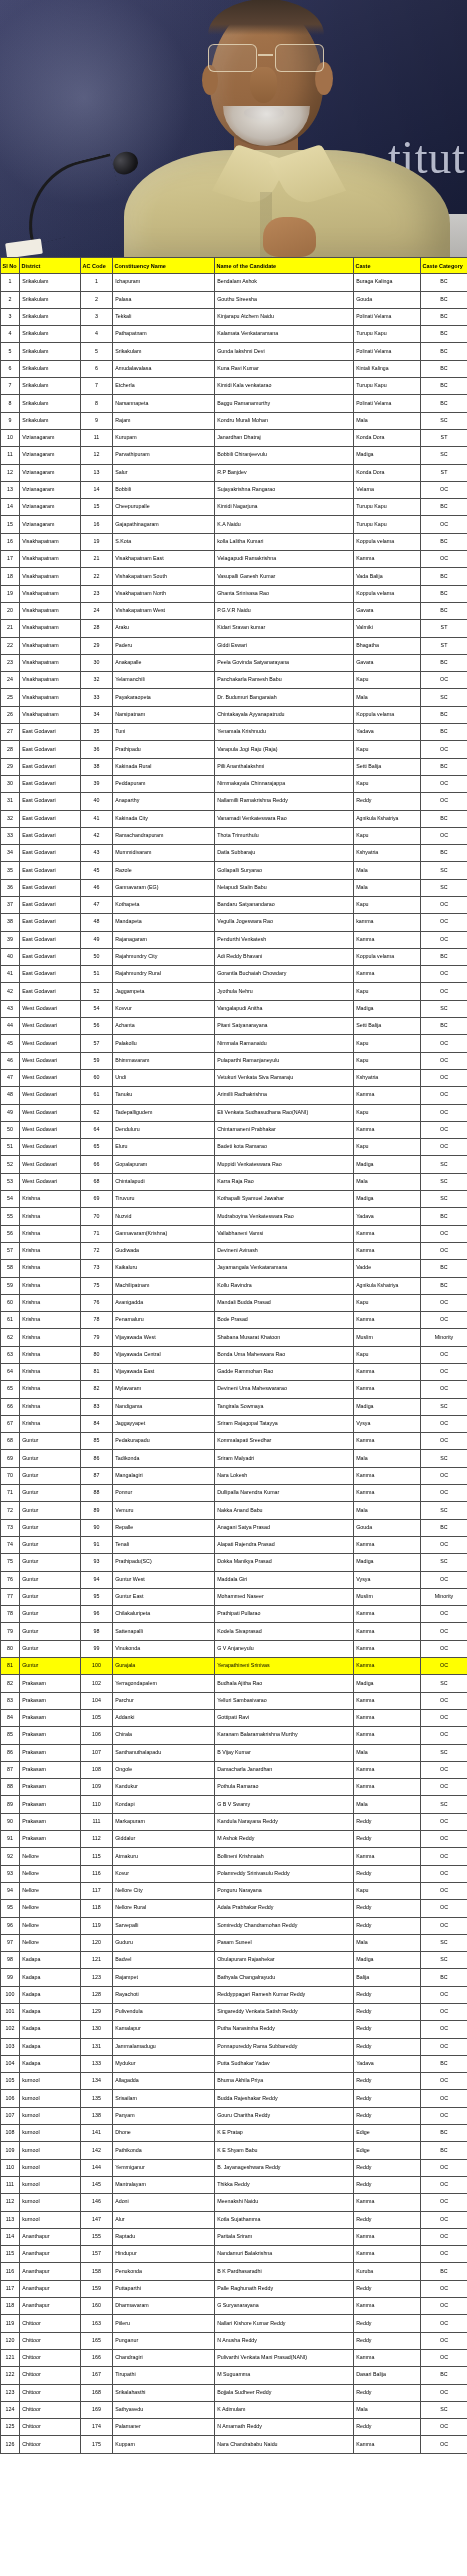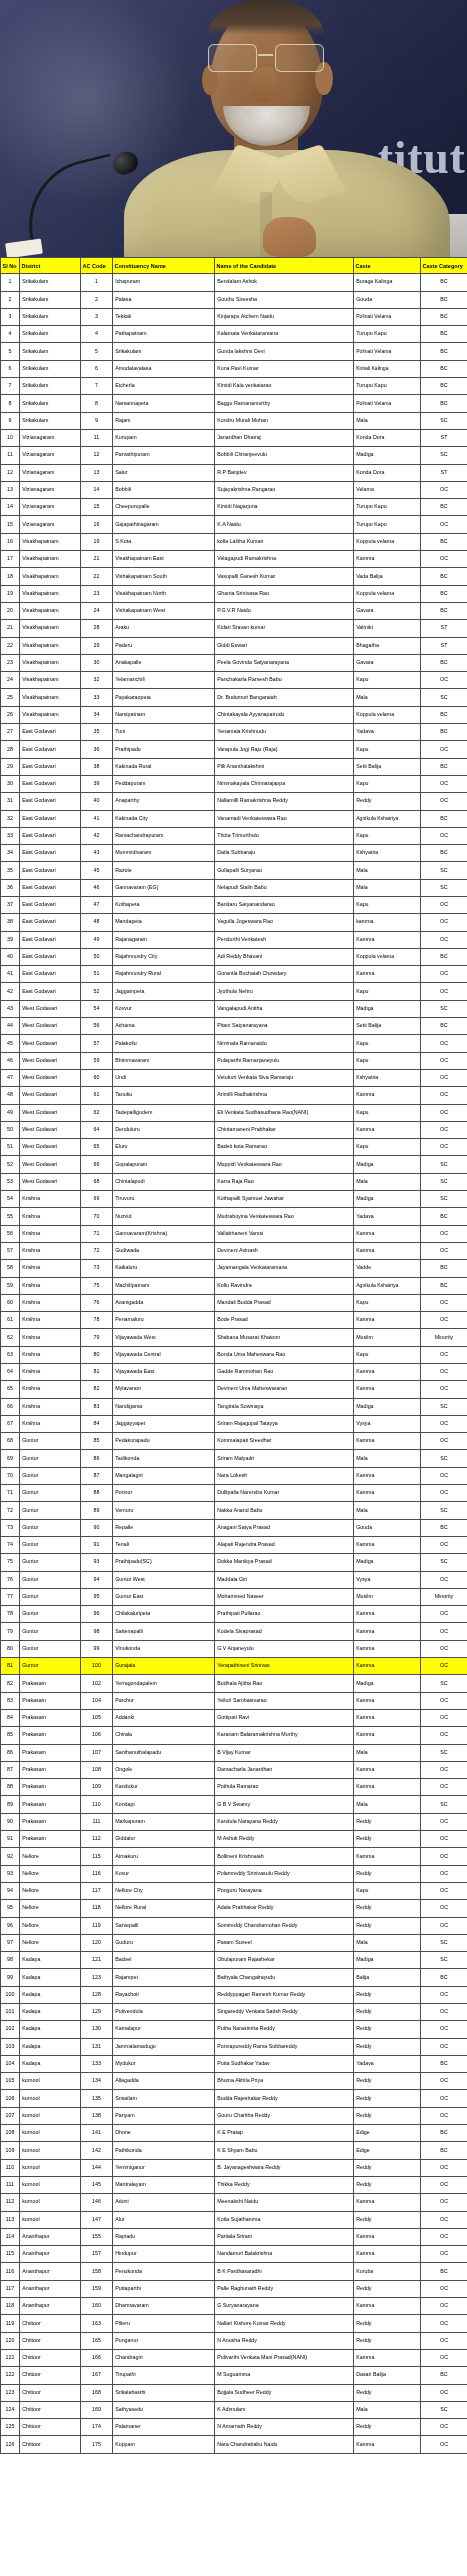--- a/index.html
+++ b/index.html
@@ -32,21 +32,21 @@
     position: absolute; left: 0; top: 0; width: 100%; height: 100%;
     background: linear-gradient(100deg, rgba(255,255,255,0.05) 0%, rgba(0,0,0,0.12) 60%, rgba(0,0,0,0.25) 100%);
   }
   .wall-text {
     position: absolute;
     right: 1.5px; top: 135px;
     font-family: "Liberation Serif", serif;
     font-size: 46px;
     letter-spacing: 0.7px;
     color: rgba(225,230,245,0.78);
-    font-weight: 700;
+    font-weight: 400;
     line-height: 1;
     white-space: nowrap;
     overflow: hidden;
     text-shadow: 0 0 2.2px rgba(0,0,0,0.2);
   }
   .podium {
     position: absolute;
     right: 0; bottom: 0; width: 171px; height: 43px;
     background: linear-gradient(180deg, #e9e7e0 0%, #cfccc4 100%);
     opacity: .85;

